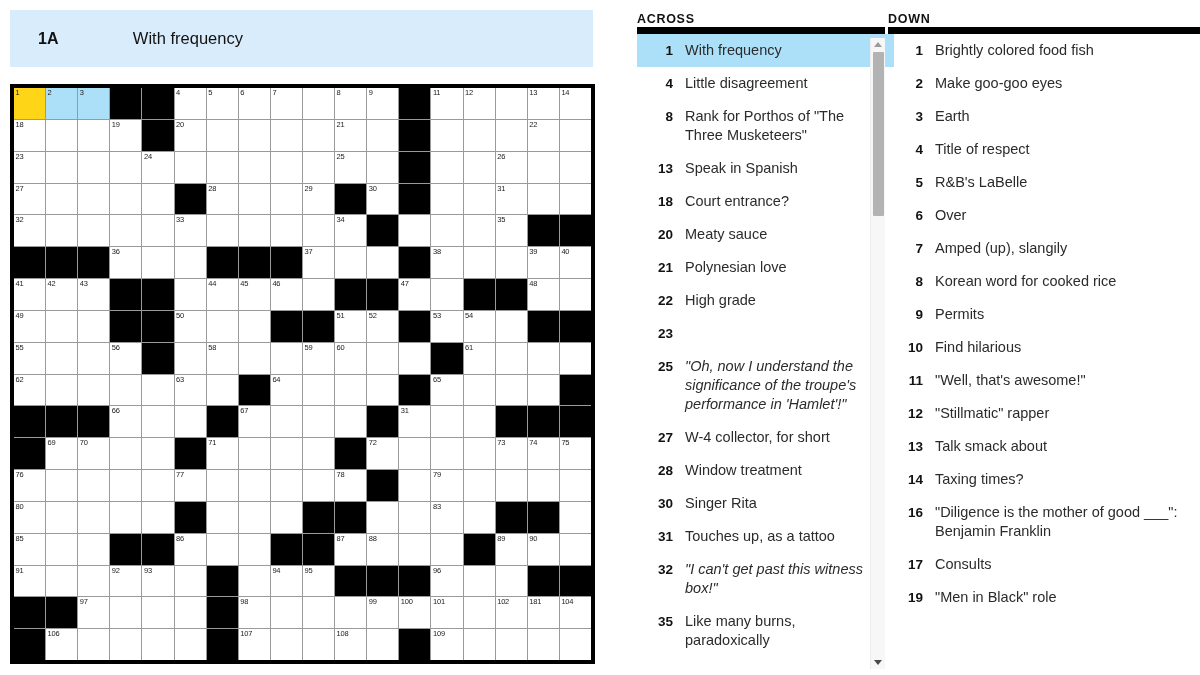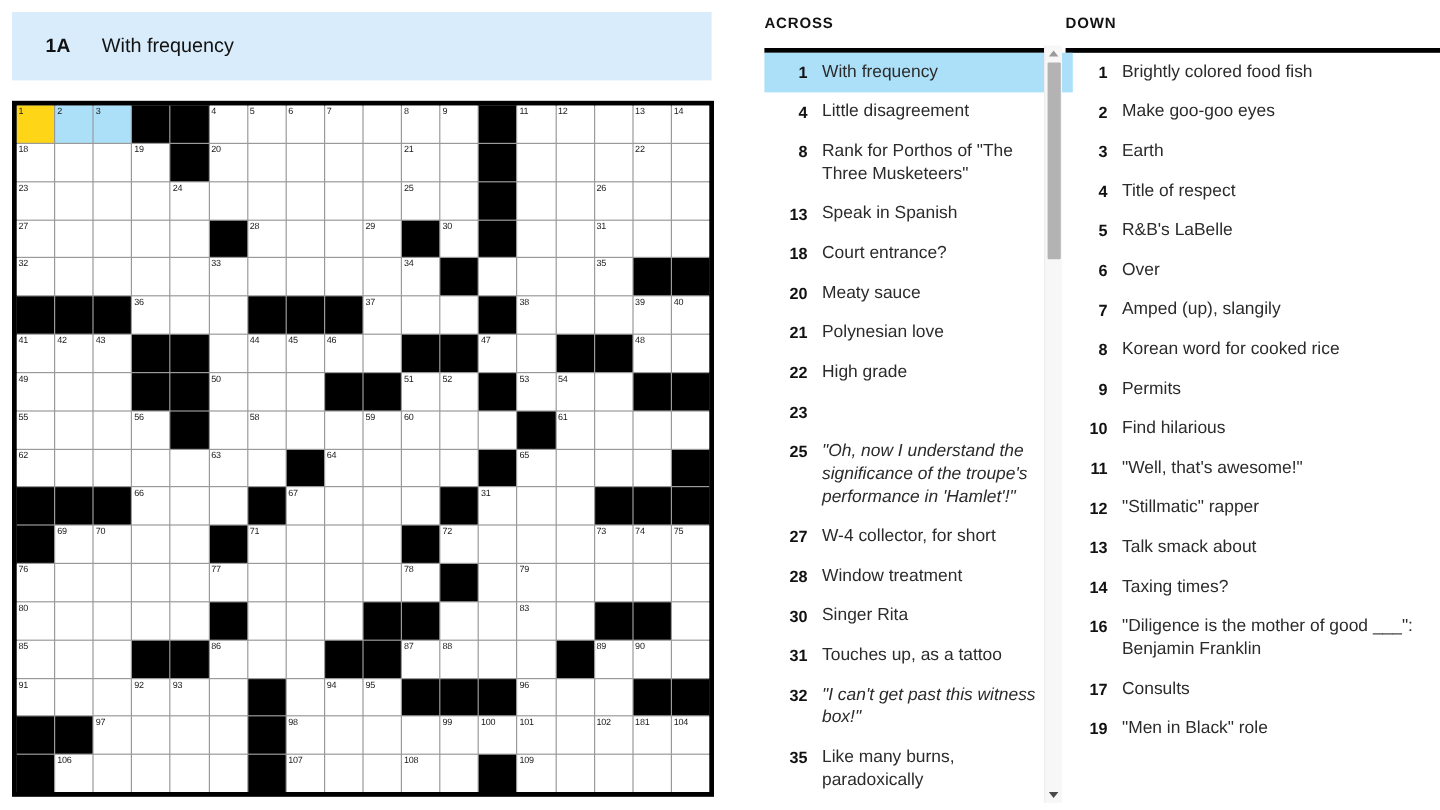--- a/index.html
+++ b/index.html
@@ -32,20 +32,21 @@
     position: absolute;
     left: 10px;
     top: 10px;
     width: 583px;
     height: 57px;
     background: #d9ecfb;
     display: flex;
     align-items: center;
     box-sizing: border-box;
     padding-left: 28px;
+    gap: 48px;
   }
   #current-clue-bar .cc-num {
     font-weight: bold;
     font-size: 16px;
     color: #121212;
     margin-right: 26px;
     letter-spacing: .2px;
   }
   #current-clue-bar .cc-text {
     font-size: 16.5px;
@@ -101,22 +102,22 @@
   }
   #across-col { flex: 0 0 275px; width: 275px; padding-left: 27px; }
   #down-col   { flex: 0 0 315px; width: 315px; padding-left: 0px; }
 
   .clue-head {
     font-size: 12.5px;
     font-weight: bold;
     letter-spacing: 0.7px;
     color: #121212;
     padding-top: 12px;
-    padding-bottom: 14px;
-    border-bottom: 4px solid #000000;
+    padding-bottom: 1px;
+    border-bottom: 7px solid #000000;
   }
   #down-col .clue-head { margin-left: 3px; }
 
   .clue-list {
     position: relative;
     margin-top: 0;
   }
 
   .clue {
     display: flex;

